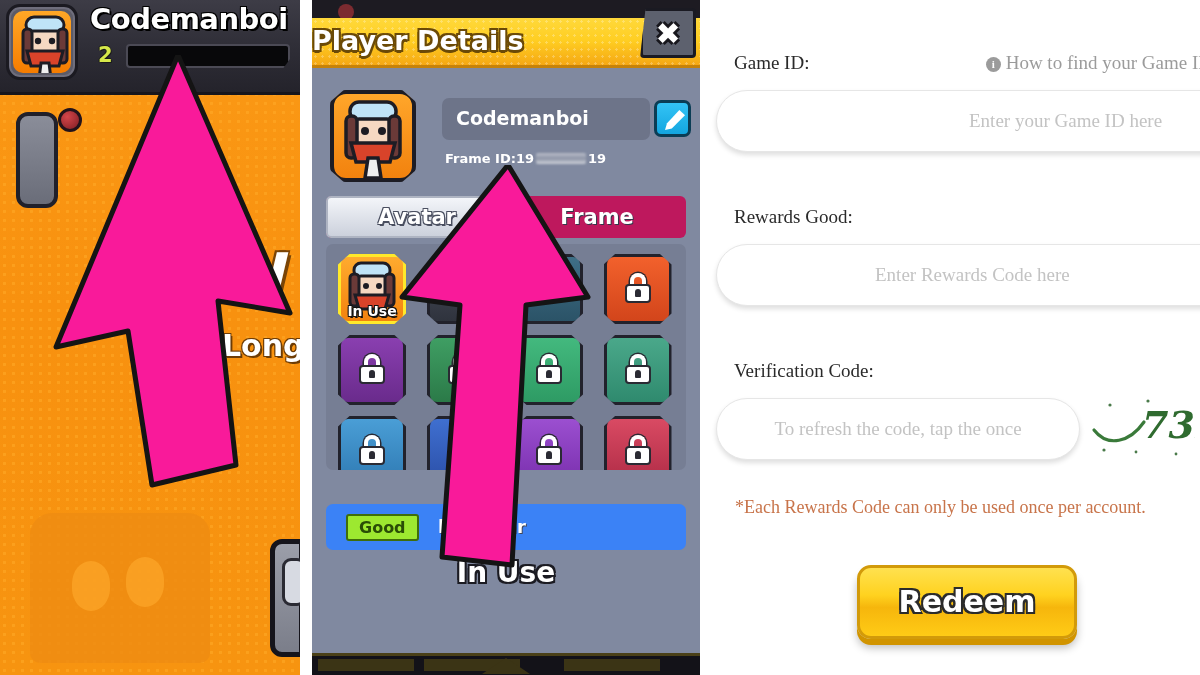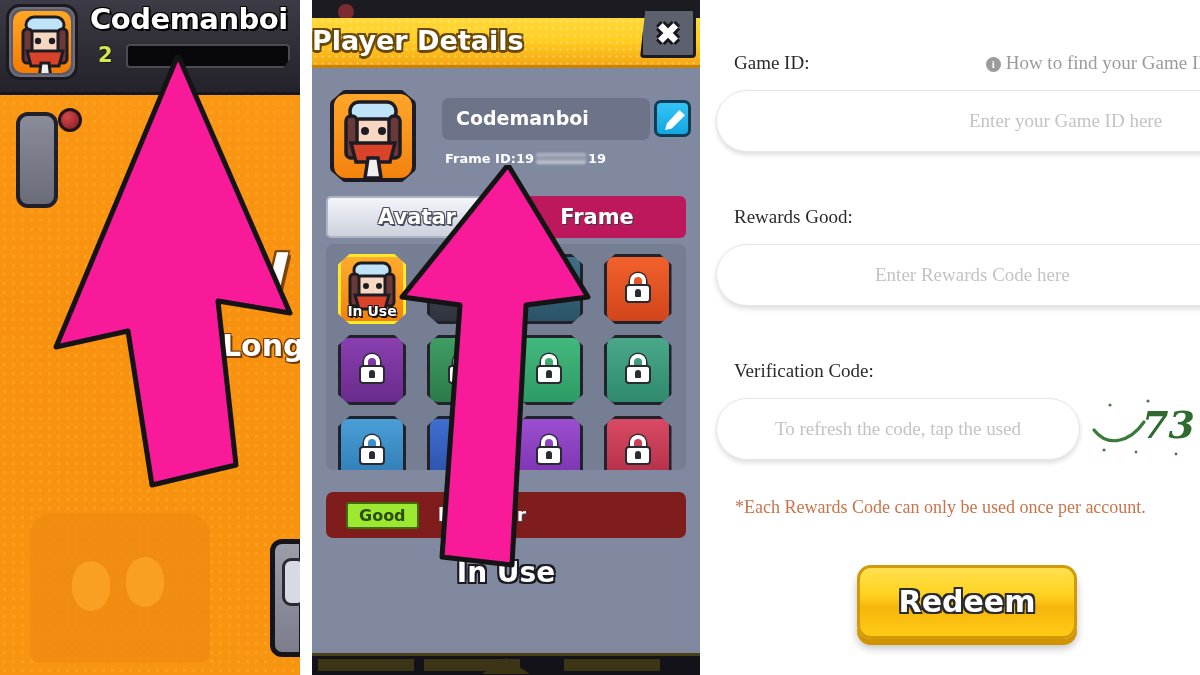--- a/index.html
+++ b/index.html
@@ -122,22 +122,22 @@
      border:2px solid #2a2a33; border-radius:4px; }
   .lock .shk { position:absolute; left:5px; top:0; width:16px; height:15px;
      border:4px solid #fff; border-bottom:none; border-radius:8px 8px 0 0;
      box-shadow:0 0 0 1.5px #2a2a33; }
   .lock .kh { position:absolute; left:10px; bottom:6px; width:6px; height:8px;
      background:#2a2a33; border-radius:3px 3px 1px 1px; }
   .inuse-tag { position:absolute; left:0; bottom:2px; width:100%; text-align:center;
      font-size:14px; font-weight:bold; color:#fff; font-family:"DejaVu Sans", sans-serif;
      text-shadow:1.5px 1.5px 0 #111,-1px -1px 0 #111,1px -1px 0 #111,-1px 1px 0 #111; }
 
-  .desc-bar { position:absolute; left:14px; top:424px; width:360px; height:46px;
-     background:#7f1d1d; border-radius:7px; }
+  .desc-bar { position:absolute; left:14px; top:436px; width:360px; height:46px;
+     background:#3b82f6; border-radius:7px; }
   .good-chip { position:absolute; left:20px; top:10px; padding:2px 11px;
      background:#9de830; border:2px solid #3f6d0b; border-radius:3px;
      font-size:16px; font-weight:bold; color:#2a4d06; font-family:"DejaVu Sans", sans-serif; }
   .desc-txt { position:absolute; left:112px; top:12px; font-size:18px; font-weight:bold;
      color:#ffffff; font-family:"DejaVu Sans", sans-serif; text-shadow:1px 1px 0 #424859; }
   .inuse-big { position:absolute; width:100%; top:488px; text-align:center; font-size:28px;
      font-weight:bold; color:#ffffff; font-family:"DejaVu Sans", sans-serif;
      text-shadow:2px 2px 0 #1b1b22,-2px -2px 0 #1b1b22,2px -2px 0 #1b1b22,-2px 2px 0 #1b1b22; }
   .mid-botbar { position:absolute; left:0; bottom:0; width:388px; height:22px;
      background:#131218; border-top:3px solid #4a4018; }
@@ -384,21 +384,21 @@
       <div class="ph" style="justify-content:flex-start;padding-left:252px;">Enter your Game ID here</div>
     </div>
 
     <div class="fld-label" style="left:34px;top:206px;">Rewards Good:</div>
     <div class="pill" style="left:16px;top:244px;width:540px;">
       <div class="ph" style="justify-content:flex-start;padding-left:158px;">Enter Rewards Code here</div>
     </div>
 
     <div class="fld-label" style="left:34px;top:360px;">Verification Code:</div>
     <div class="pill" style="left:16px;top:398px;width:364px;">
-      <div class="ph">To refresh the code, tap the used</div>
+      <div class="ph">To refresh the code, tap the once</div>
     </div>
 
     <svg class="captcha" style="left:390px;top:392px;" viewBox="0 0 105 66">
       <path d="M4 38 C18 56, 40 50, 54 30" fill="none" stroke="#3a7a3a" stroke-width="3.2" stroke-linecap="round"></path>
       <text x="52" y="46" font-family="DejaVu Serif, serif" font-size="38" font-style="italic" font-weight="bold" fill="#2f6b2f">732</text>
       <circle cx="20" cy="13" r="1.6" fill="#4a7a4a"></circle>
       <circle cx="58" cy="9" r="1.6" fill="#4a7a4a"></circle>
       <circle cx="14" cy="58" r="1.6" fill="#4a7a4a"></circle>
       <circle cx="46" cy="60" r="1.4" fill="#4a7a4a"></circle>
       <circle cx="86" cy="62" r="1.4" fill="#4a7a4a"></circle>

